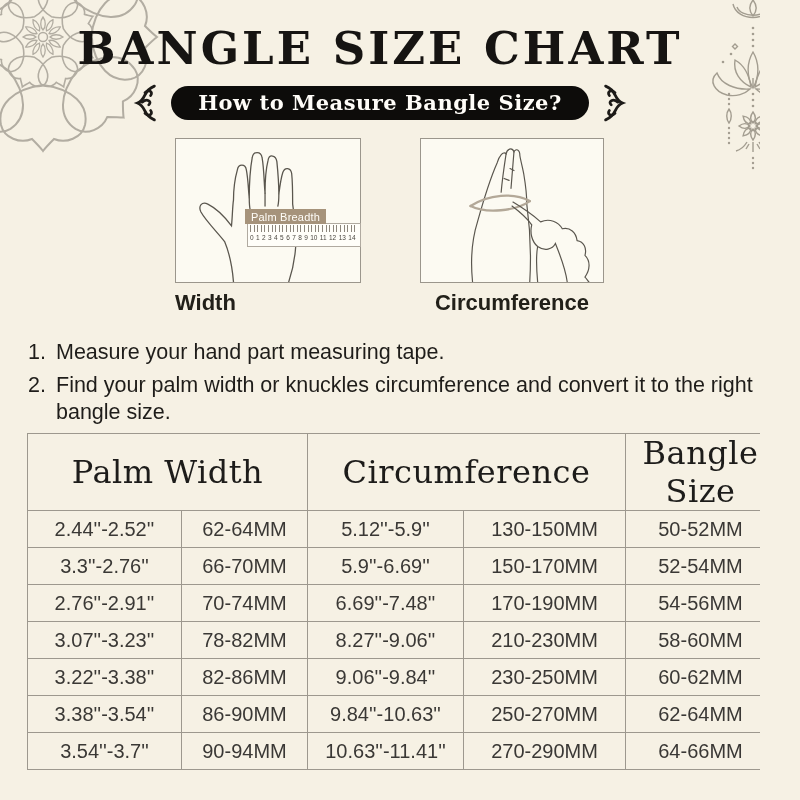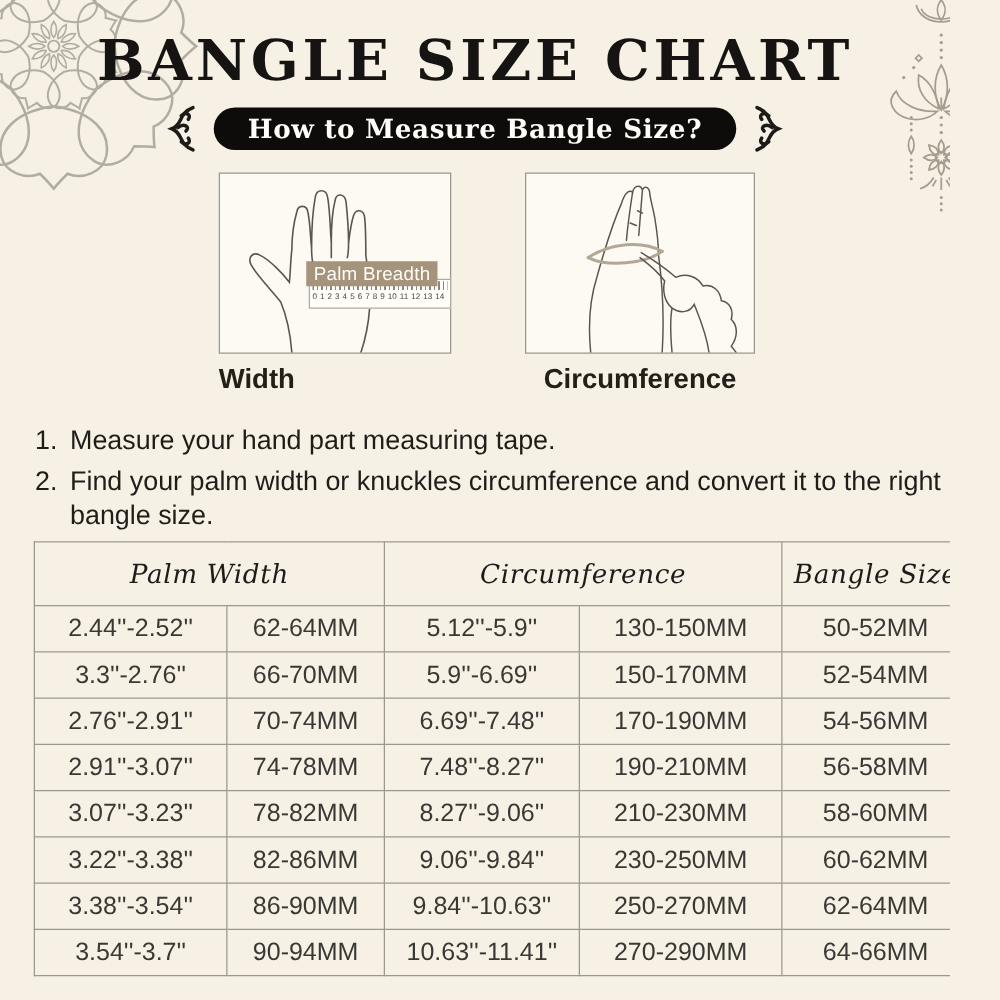--- a/index.html
+++ b/index.html
@@ -25,40 +25,40 @@
   .figure-width{left:175px;width:186px;}
   .figure-circ{left:420px;width:184px;}
   .hand-svg{position:absolute;left:0;top:0;width:100%;height:100%;}
 
   .ruler{position:absolute;left:71px;top:84px;width:114px;height:24px;background:#fffef9;
          border:1px solid #b0aaa0;box-sizing:border-box;overflow:hidden;}
   .ruler-ticks{height:7px;margin:1px 2px 0 2px;
          background:repeating-linear-gradient(90deg,#8c867c 0 1px,transparent 1px 3.6px);}
   .ruler-nums{margin-top:2px;padding-left:2px;font-size:6.5px;word-spacing:0.6px;color:#4a463f;white-space:nowrap;}
   .ruler-label{position:absolute;left:69px;top:70px;background:#a6937b;color:#fffdf8;
-         font-size:15px;padding:2px 6px 1px;letter-spacing:0.2px;}
+         font-size:11px;padding:2px 6px 1px;letter-spacing:0.2px;}
 
   
   .caption{position:absolute;top:290px;font-size:22px;font-weight:bold;color:#222019;}
   .caption-width{left:175px;width:186px;}
   .caption-circ-block{position:absolute;top:290px;left:372px;width:280px;text-align:center;color:#222019;}
   .caption-circ{font-size:22px;font-weight:bold;}
   .caption-note{font-size:14px;font-weight:bold;margin-top:1px;white-space:nowrap;}
 
   
   .instructions{position:absolute;top:339px;left:28px;width:726px;font-size:21.5px;line-height:1.26;color:#1f1d1a;}
   .instruction{display:flex;margin-bottom:6px;}
   .instruction .num{flex:0 0 28px;}
   .instruction .text{flex:1;}
 
   
   .size-table{position:absolute;top:433px;left:27px;width:748px;border-collapse:collapse;table-layout:fixed;}
   .size-table th,.size-table td{border:1px solid #9d988e;text-align:center;padding:0;}
-  .size-table th{height:50px;font-family:"DejaVu Serif",serif;font-size:21px;font-weight:500;
-                 letter-spacing:0.5px;color:#1d1c1a;font-style:italic;}
+  .size-table th{height:50px;font-family:"DejaVu Serif",serif;font-size:32px;font-weight:500;
+                 letter-spacing:0.5px;color:#1d1c1a;}
   .size-table td{height:36px;font-size:20px;color:#3a3835;}
 </style>
 </head>
 <body>
 
 <div class="page">
 
   <svg class="mandala" viewBox="-145 -145 290 290" fill="none" stroke="#b2ada2" stroke-width="2">
     <defs>
       <path id="m-tiny" d="M0 -7 C3 -10 3 -16 0 -20 C-3 -16 -3 -10 0 -7 Z"></path>
@@ -268,27 +268,20 @@
         <td>52-54MM</td>
       </tr>
       <tr>
         <td>2.76''-2.91''</td>
         <td>70-74MM</td>
         <td>6.69''-7.48''</td>
         <td>170-190MM</td>
         <td>54-56MM</td>
       </tr>
       <tr>
-        <td>2.91''-3.07''</td>
-        <td>74-78MM</td>
-        <td>7.48''-8.27''</td>
-        <td>190-210MM</td>
-        <td>56-58MM</td>
-      </tr>
-      <tr>
         <td>3.07''-3.23''</td>
         <td>78-82MM</td>
         <td>8.27''-9.06''</td>
         <td>210-230MM</td>
         <td>58-60MM</td>
       </tr>
       <tr>
         <td>3.22''-3.38''</td>
         <td>82-86MM</td>
         <td>9.06''-9.84''</td>

